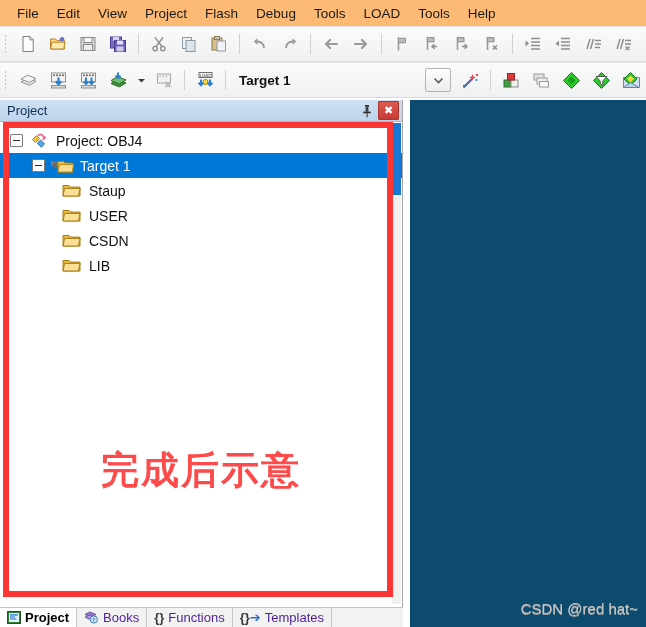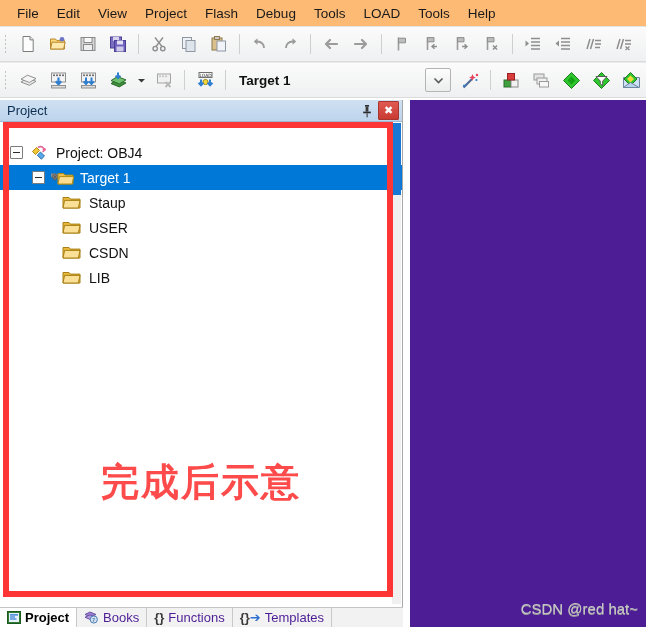--- a/index.html
+++ b/index.html
@@ -48,21 +48,21 @@
   }
   .combo-arrow{
     width:24px;height:22px;border:1px solid #b4b4b4;background:linear-gradient(#fdfdfd,#eceded);
     display:flex;align-items:center;justify-content:center;border-radius:2px;
     margin-left:4px;flex:0 0 auto;cursor:default;
   }
 
   
   .body-area{position:absolute;left:0;top:100px;width:646px;height:527px;}
   .editor-bg{
-    position:absolute;left:410px;top:0;width:236px;height:527px;background:#4c1d95;text-align:right;
+    position:absolute;left:410px;top:0;width:236px;height:527px;background:#0c4a6e;text-align:right;
   }
   .watermark{
     position:absolute;right:8px;bottom:10px;color:#c6c6c6;font-size:15px;
     text-shadow:0 1px 0 #9b9b9b;white-space:nowrap;
   }
 
   
   .panel{
     position:absolute;left:0;top:0;width:403px;height:527px;
     background:#ffffff;box-sizing:border-box;
@@ -78,21 +78,21 @@
   .close-btn{
     width:19px;height:17px;background:linear-gradient(#e05a52,#c83b33);
     border:1px solid #a8352e;display:flex;align-items:center;justify-content:center;
     color:#fff;font-size:11px;font-weight:bold;cursor:default;margin-left:2px;
     border-radius:1px;
   }
 
   
   .tree-wrap{
     position:absolute;left:0;top:22px;width:402px;height:483px;
-    background:#ffffff;box-sizing:border-box;overflow:hidden;margin-top:12px;
+    background:#ffffff;box-sizing:border-box;overflow:hidden;
   }
   .tree{padding:6px 0 0 0;position:relative;}
   .row{
     height:25px;display:flex;align-items:center;white-space:nowrap;cursor:default;
     position:relative;
   }
   .row .lbl{font-size:14px;color:#111;}
   .row.selected{background:#0078d7;}
   .row.selected .lbl{color:#ffffff;}
   .expander{

